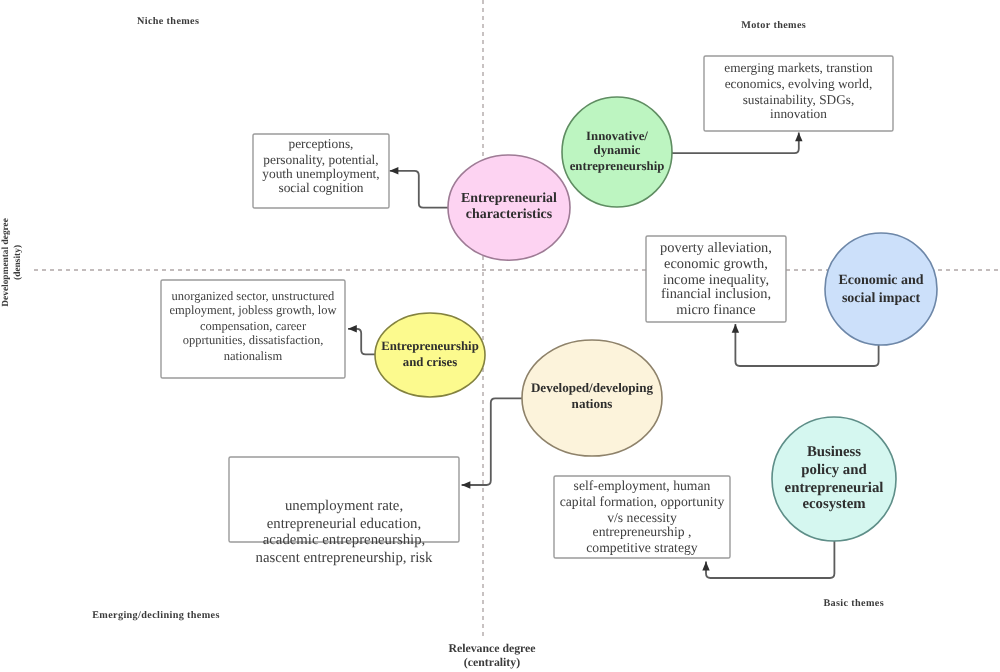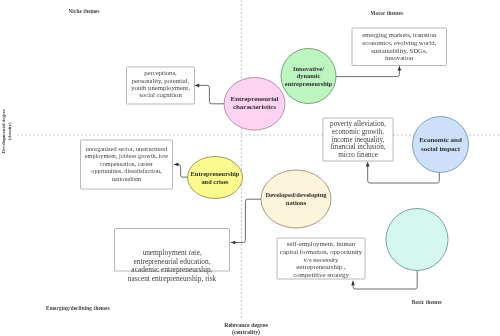--- a/index.html
+++ b/index.html
@@ -89,13 +89,16 @@
     </div>
     <div class="circtxt" style="left: 406.5px; top: 116.5px; width: 68px; height: 56px; display: flex; align-items: center; justify-content: center; color: rgb(46, 46, 46); font-size: 7px; line-height: 8.7px;">
       <span>Economic and<br>social impact</span>
     </div>
     <div class="circtxt" style="left: 181.5px; top: 156.5px; width: 67px; height: 42px; display: flex; align-items: center; justify-content: center; color: rgb(46, 46, 46); font-size: 6.4px; line-height: 7.4px;">
       <span>Entrepreneurship<br>and crises</span>
     </div>
     <div class="circtxt" style="left: 255px; top: 170px; width: 82px; height: 58px; display: flex; align-items: center; justify-content: center; color: rgb(46, 46, 46); font-size: 6.55px; line-height: 7.8px;">
       <span>Developed/developing<br>nations</span>
     </div>
+    <div class="circtxt" style="left: 380px; top: 208.5px; width: 74px; height: 62px; display: flex; align-items: center; justify-content: center; color: rgb(46, 46, 46); font-size: 7.4px; line-height: 8.6px;">
+      <span>Business<br>policy and<br>entrepreneurial<br>ecosystem</span>
+    </div>
   </div>
 
 </body></html>

